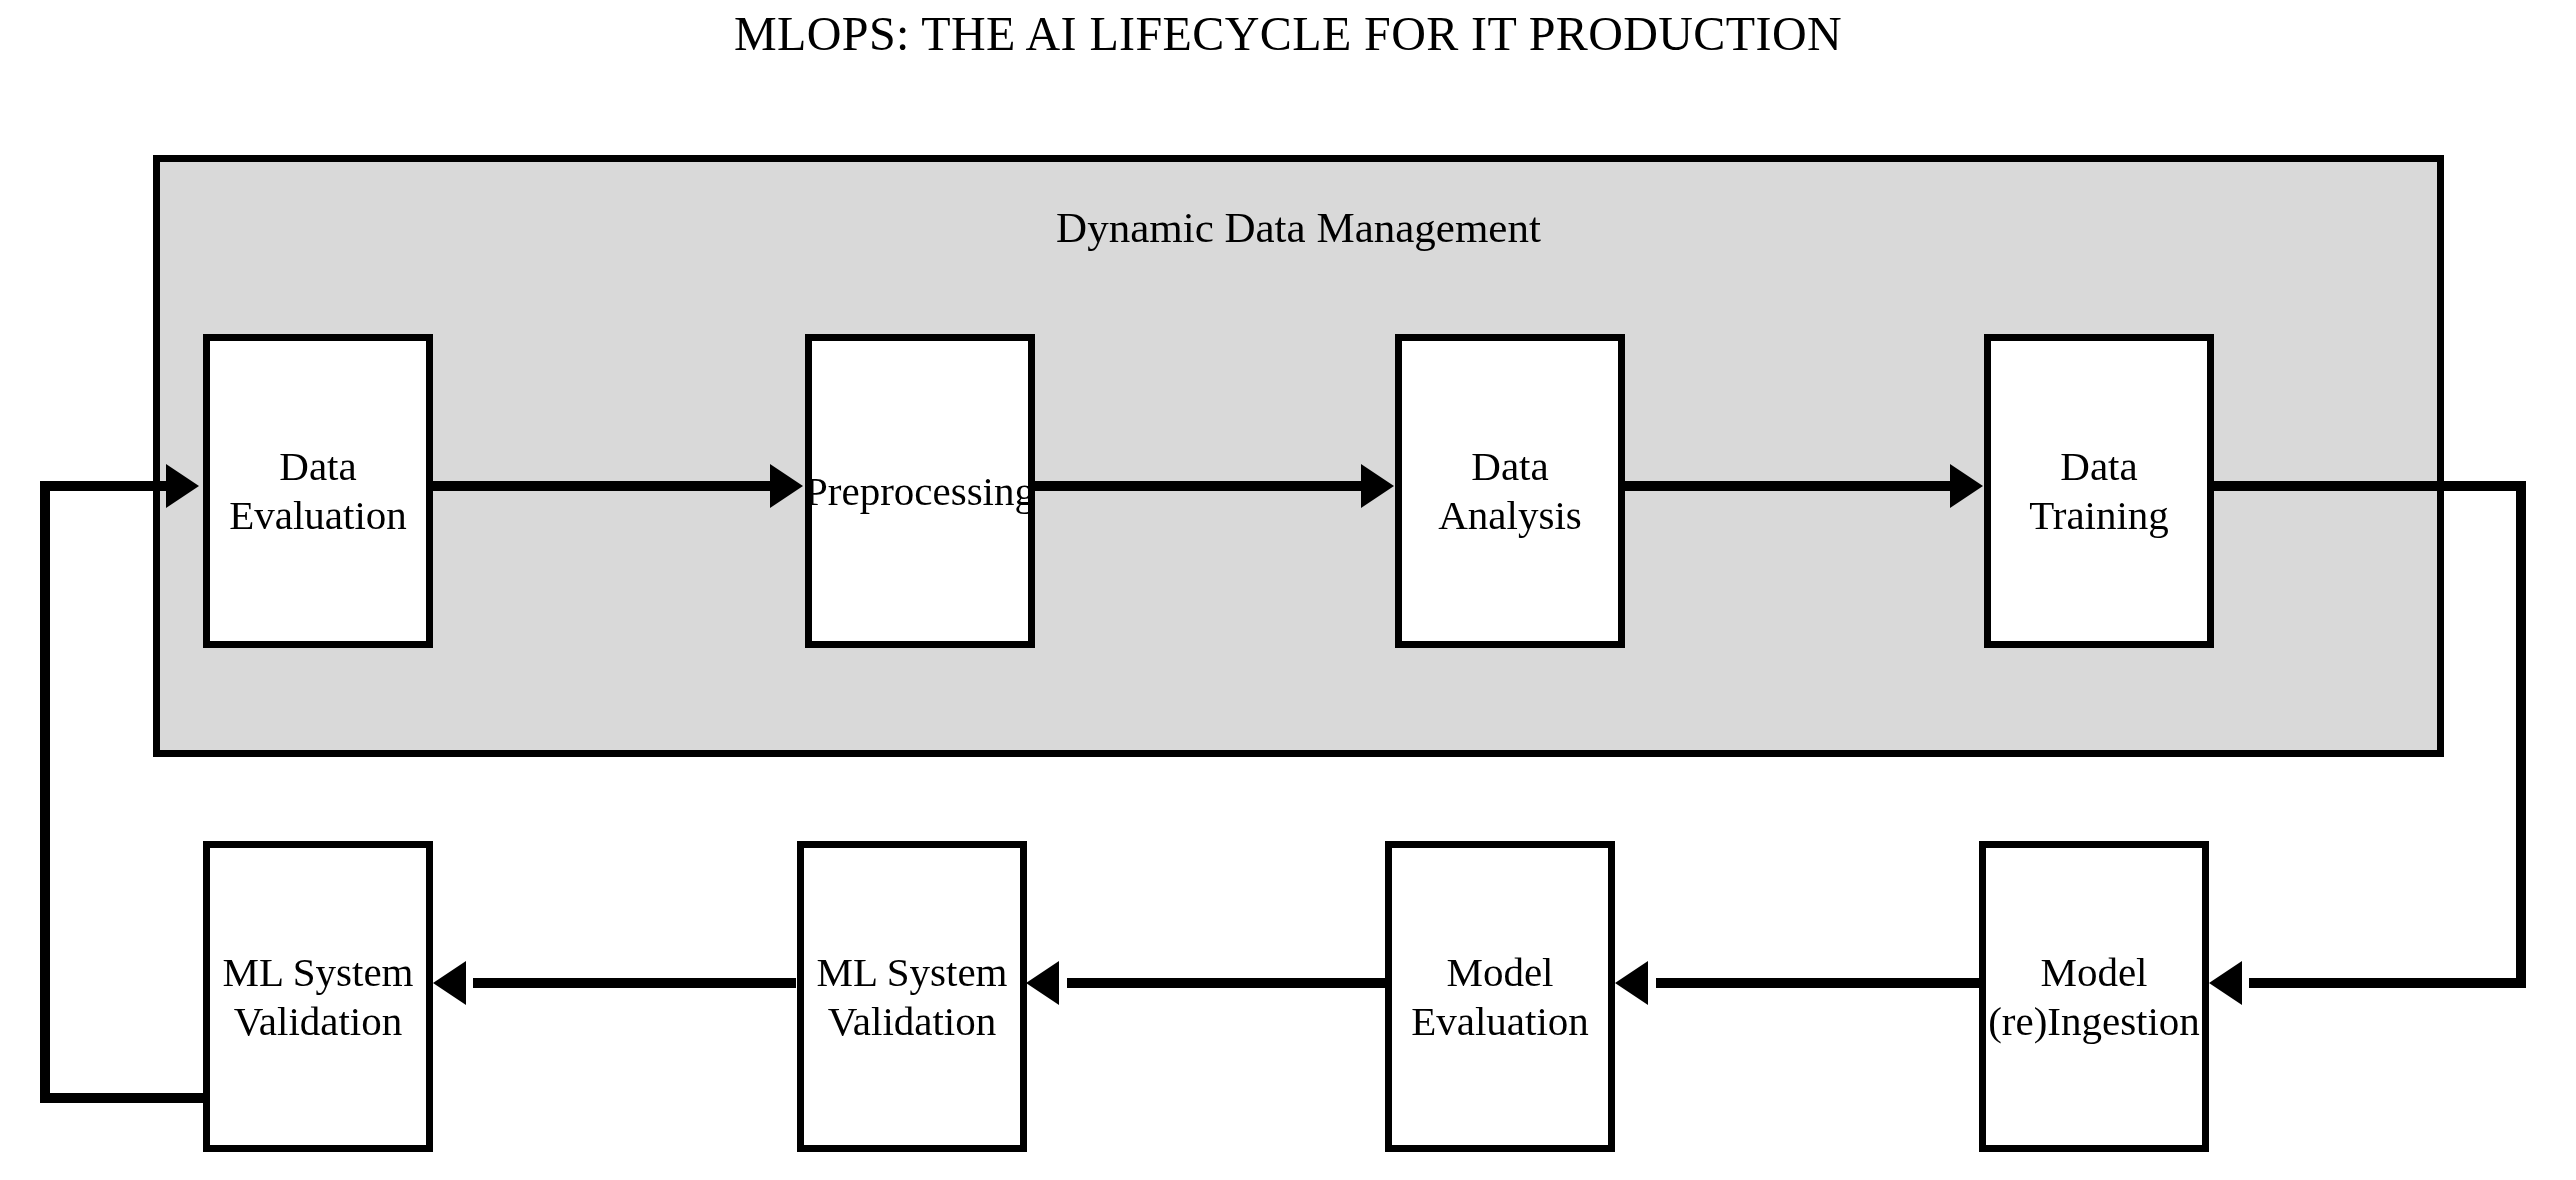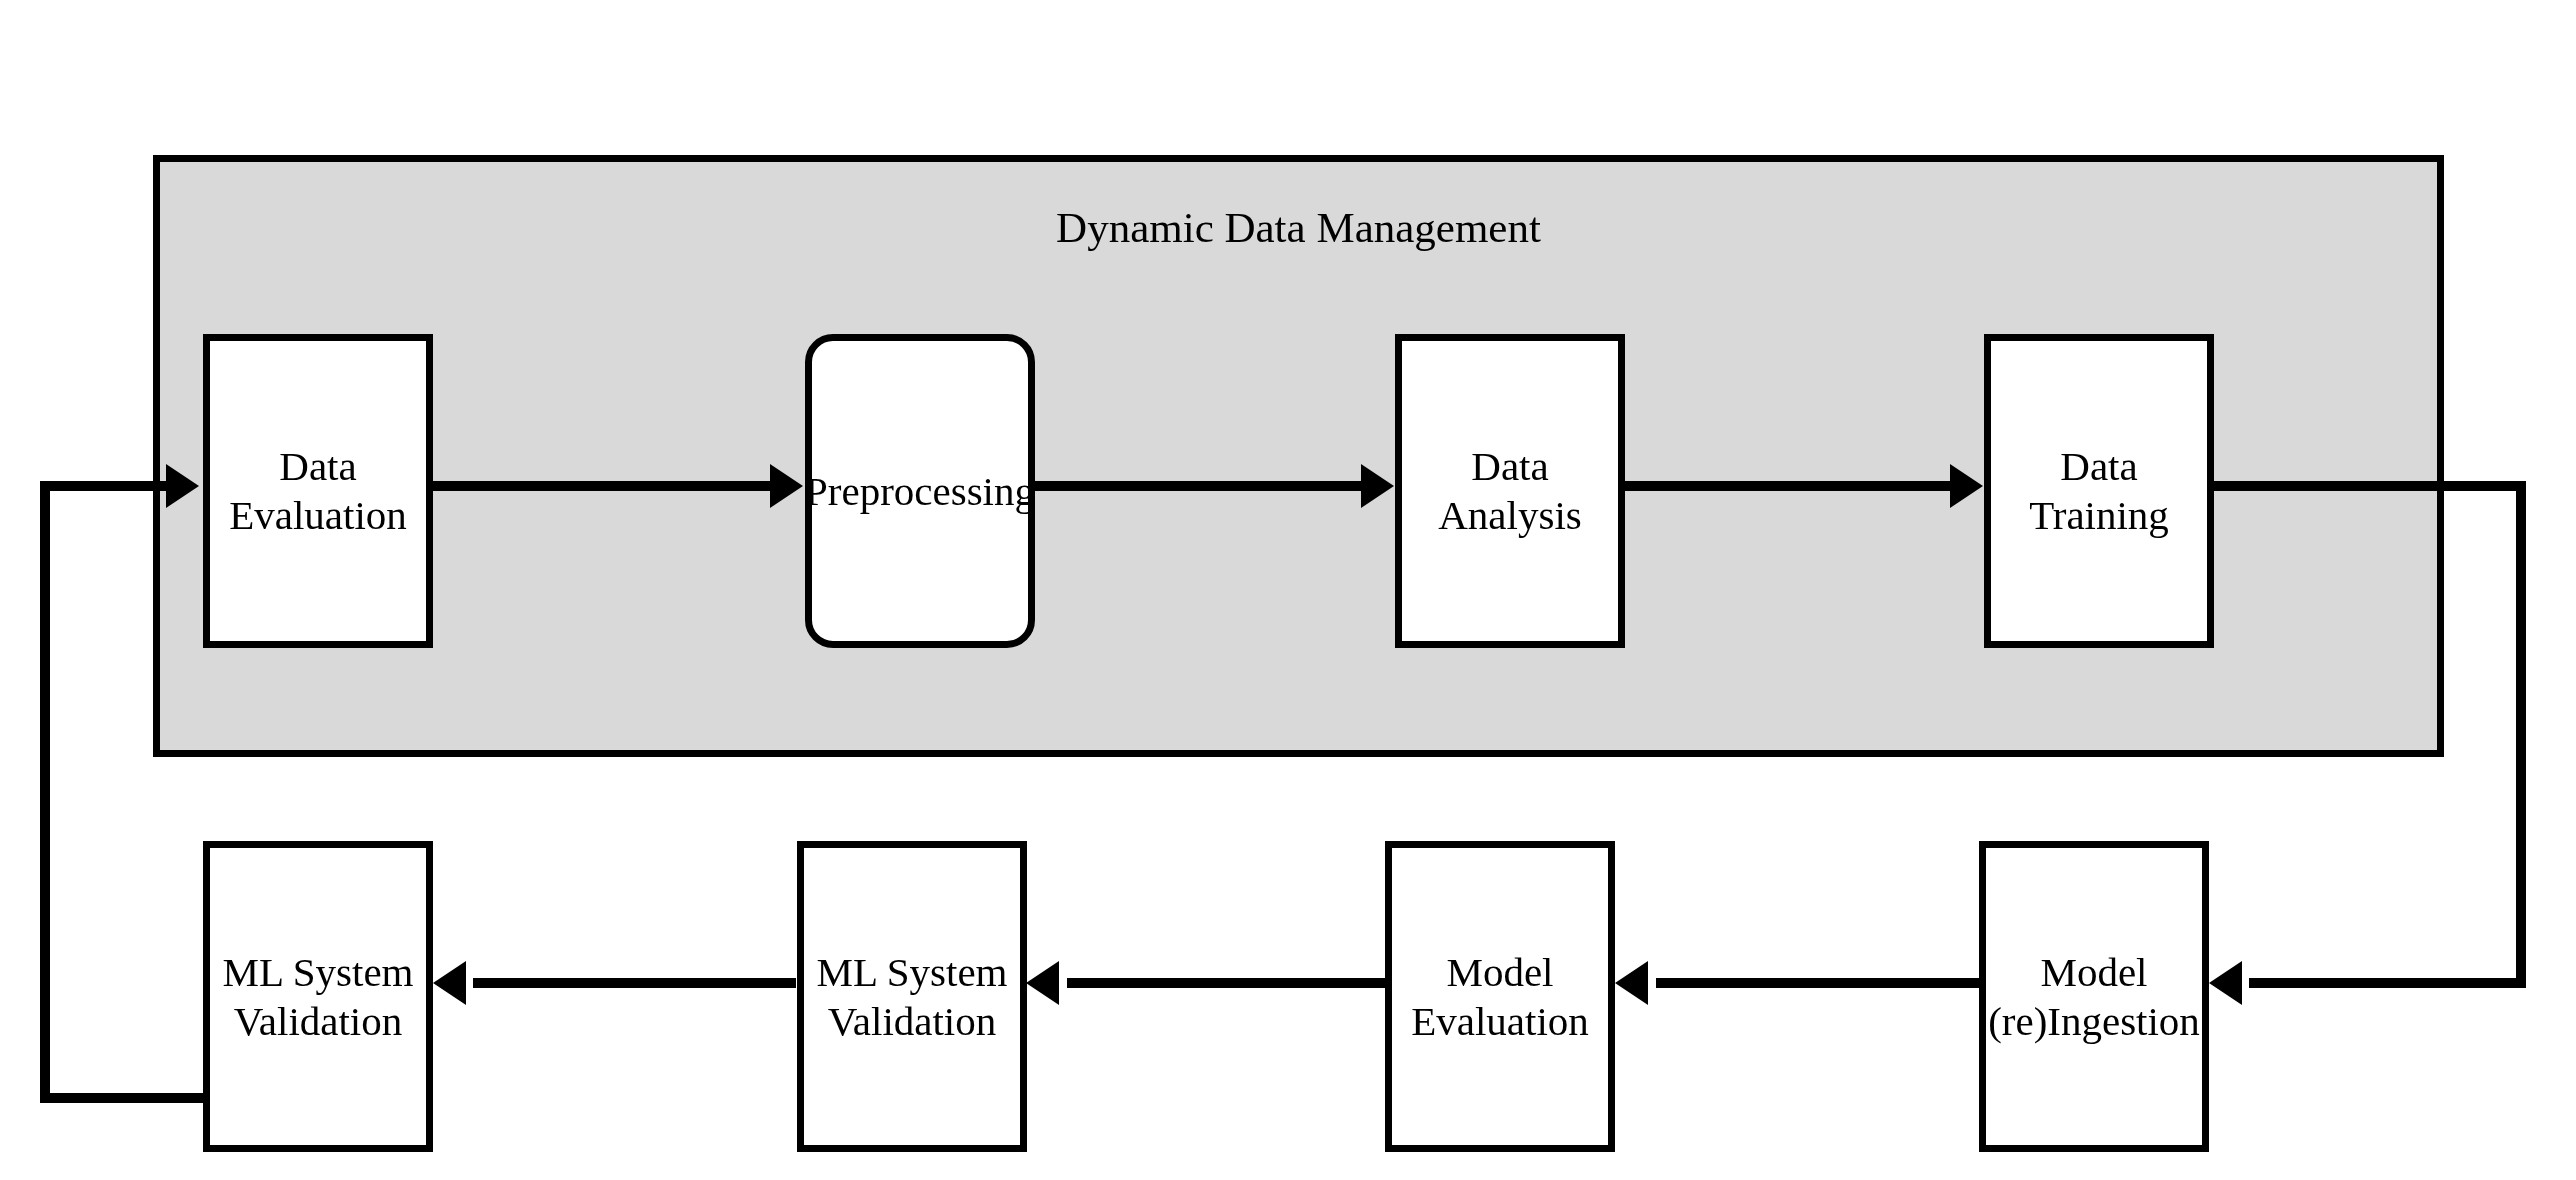--- a/index.html
+++ b/index.html
@@ -69,21 +69,21 @@
   .node-label {
     font-size: 41px;
     line-height: 49px;
     text-align: center;
     white-space: nowrap;
   }
 
   
   .row-top { top: 334px; height: 314px; }
   .box-c1 { left: 203px;  width: 230px; }
-  .box-c2 { left: 805px; width: 230px; border-radius: 28px; }
+  .box-c2 { left: 805px; width: 230px; }
   .box-c3 { left: 1395px; width: 230px; }
   .box-c4 { left: 1984px; width: 230px; }
 
   
   .row-bottom { top: 841px; height: 311px; }
   .box-b1 { left: 203px;  width: 230px; }
   .box-b2 { left: 797px; width: 230px; }
   .box-b3 { left: 1385px; width: 230px; }
   .box-b4 { left: 1979px; width: 230px; }
 
@@ -113,20 +113,21 @@
     border-top: 22px solid transparent;
     border-bottom: 22px solid transparent;
     border-right: 33px solid #000000;
   }
 </style>
 </head>
 <body>
 
 <div id="stage">
 
+  <div id="diagram-title">MLOPS: THE AI LIFECYCLE FOR IT PRODUCTION</div>
 
   <div id="group-panel">
     <div id="group-panel-label">Dynamic Data Management</div>
   </div>
 
   <div class="node-box row-top box-c1">
     <div class="node-label">Data</div>
     <div class="node-label">Evaluation</div>
   </div>
 

